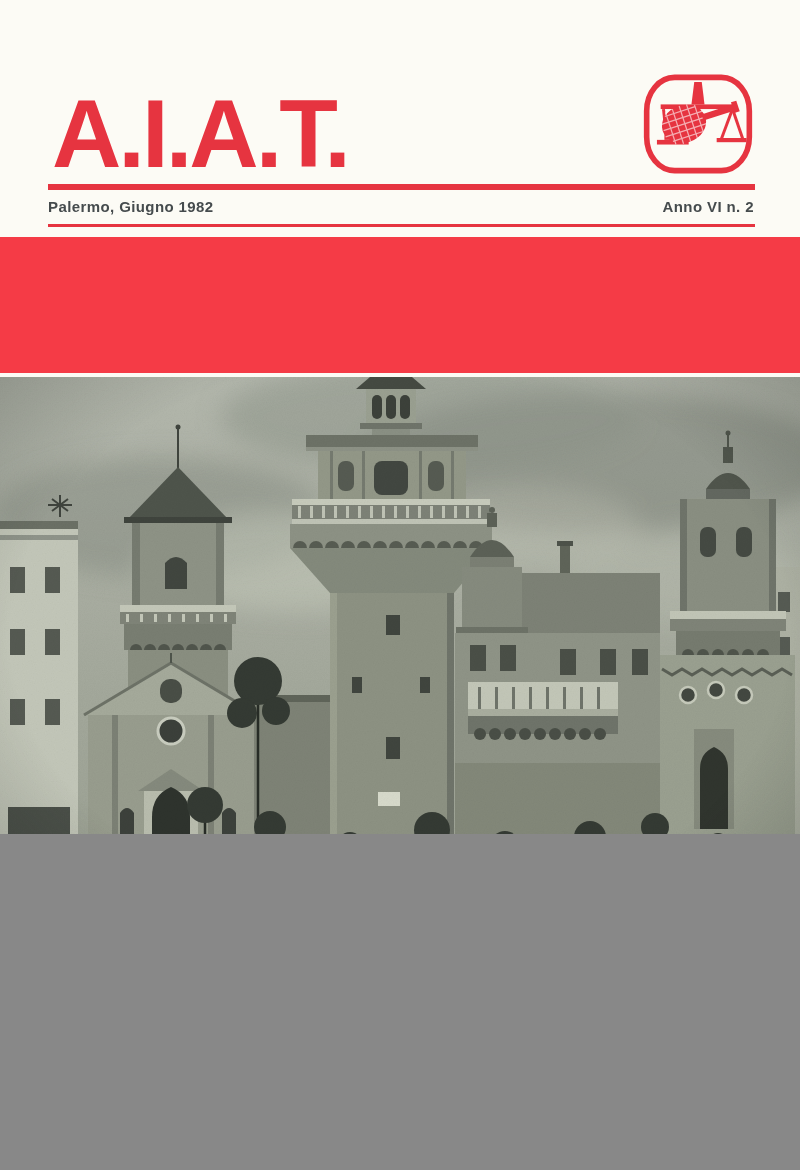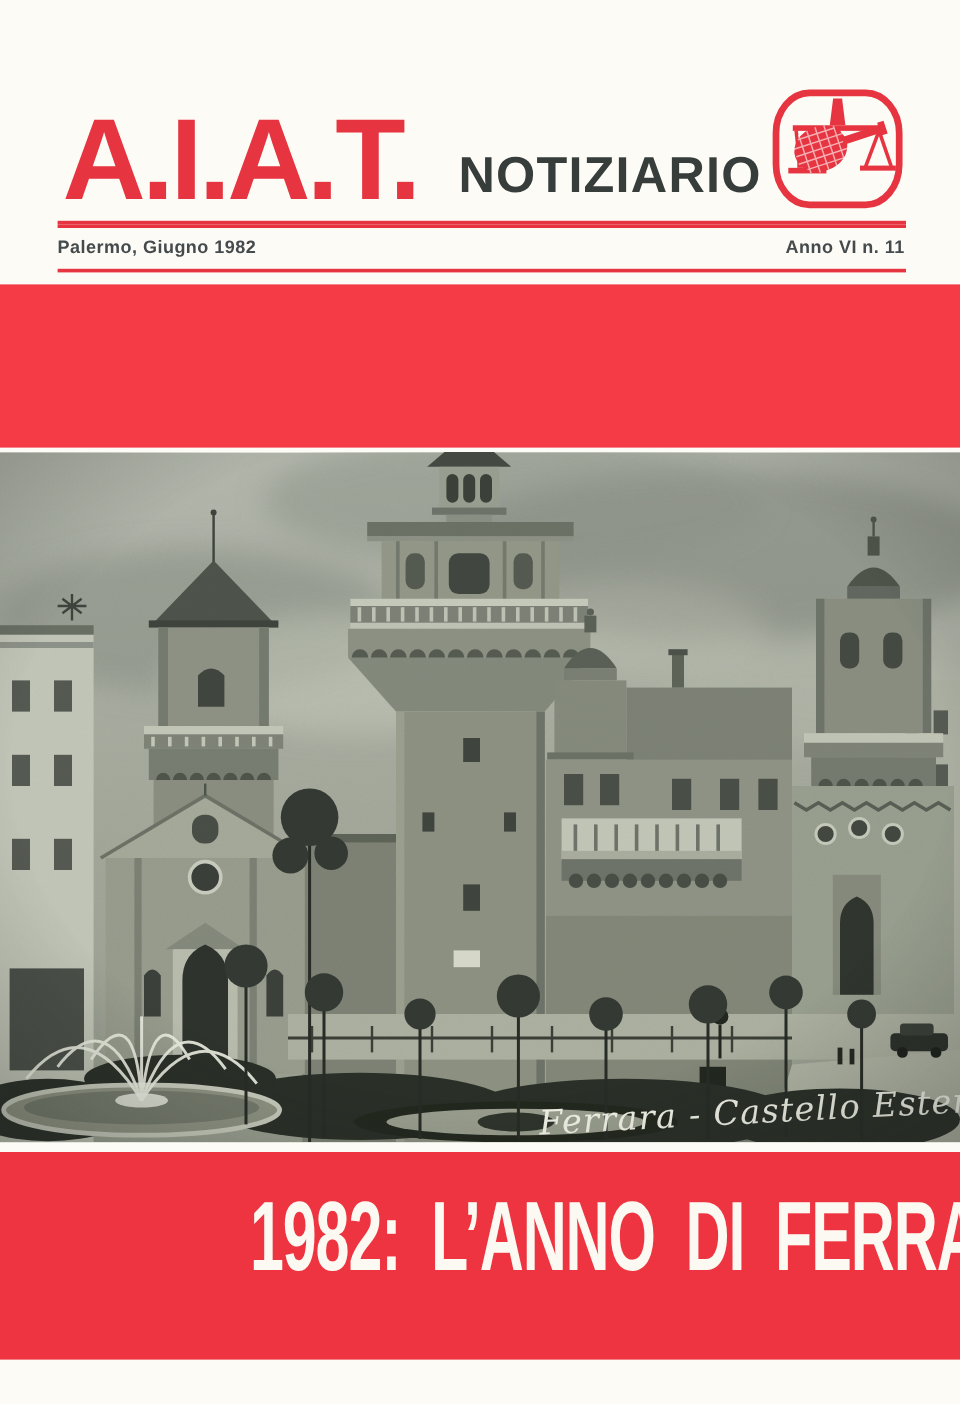--- a/index.html
+++ b/index.html
@@ -6,21 +6,21 @@
     --red-title:#e63440;
     --red-band:#f53b46;
     --red-bottom:#ee3440;
     --ink:#363d3b;
     --paper:#fcfbf5;
   }
   *{margin:0;padding:0;box-sizing:border-box;}
   html,body{background:#888;}
   .page{
     position:relative;
-    width:800px;height:1170px;
+    width:800px;height:834px;
     margin:0 auto;
     background:var(--paper);
     overflow:hidden;
     font-family:"Liberation Sans", sans-serif;
   }
   
   .brand-row{
     position:relative;
     height:184px;
     display:flex;
@@ -104,21 +104,20 @@
   }
 </style>
 </head>
 <body>
 
 <div class="page">
 
   <header>
     <div class="brand-row">
       <h1 class="mag-title">A.I.A.T.</h1>
-      <div class="mag-wordmark">NOTIZIARIO</div>
 
       <span class="emblem">
         <svg viewBox="0 0 120 110" width="112" height="104">
           <g fill="none" stroke="var(--red-title)">
             <rect x="5" y="5" width="110" height="100" rx="30" ry="36" stroke-width="6"></rect>
           </g>
           <g fill="var(--red-title)">
             <polygon points="56,10 64,10 67,34 53,34"></polygon>
             <rect x="20" y="34" width="80" height="5"></rect>
             <circle cx="60" cy="41" r="3"></circle>
@@ -151,21 +150,21 @@
             <rect x="100" y="48.5" width="6" height="12" fill="var(--red-title)"></rect>
           </g>
         </svg>
       </span>
     </div>
 
     <div class="rule"></div>
     <div class="rule"></div>
     <div class="meta-row">
       <span>Palermo, Giugno 1982</span>
-      <span>Anno VI n. 11</span>
+      <span>Anno VI n. 2</span>
     </div>
     <div class="rule"></div>
   </header>
 
   <div class="red-band"></div>
 
   <figure class="photo">
     <svg viewBox="0 0 800 575" width="800" height="575">
       <defs>
         <linearGradient id="sky" x1="0" y1="0" x2="0" y2="1">

